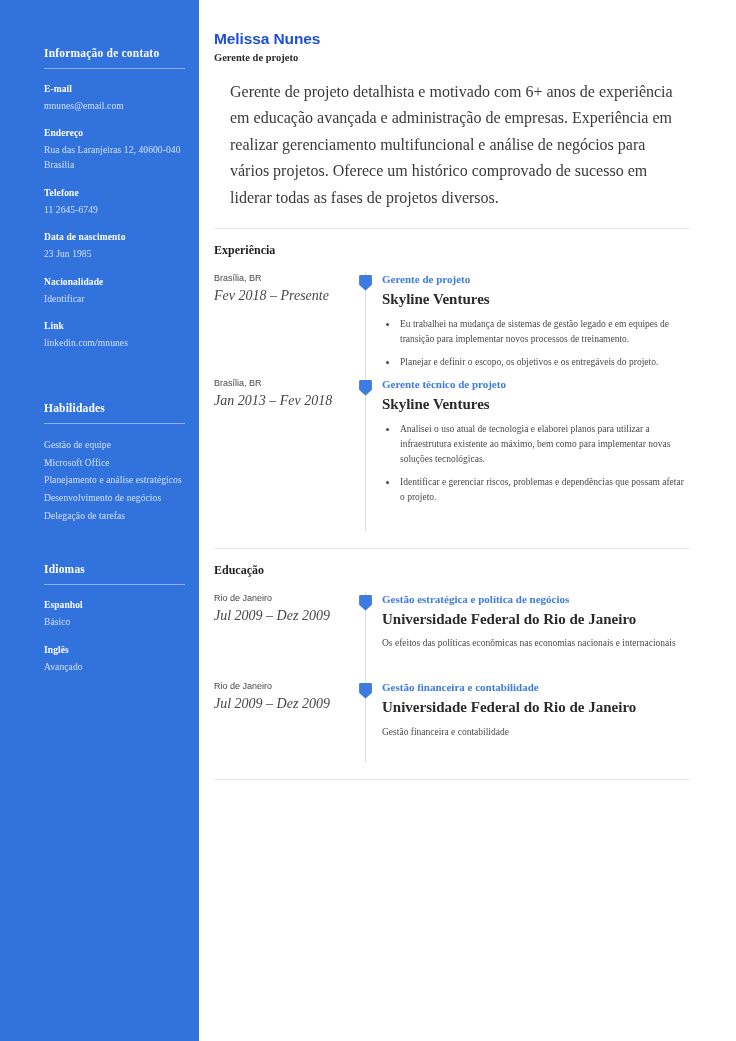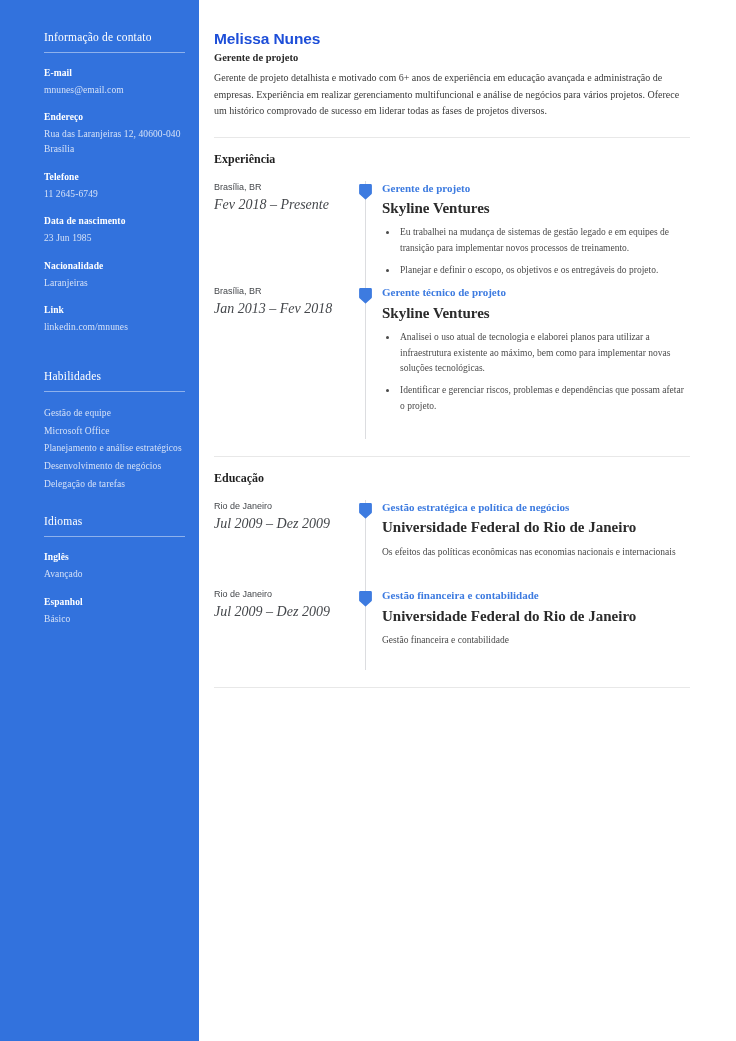--- a/index.html
+++ b/index.html
@@ -32,24 +32,24 @@
     box-sizing: border-box;
     padding: 30px 0 30px 0;
     color: #ffffff;
   }
   .sb-inner {
     padding: 0 14px 0 44px;
   }
   .sb-section-title {
     font-family: "Liberation Serif", serif;
     font-size: 11.5px;
-    font-weight: normal;
+    font-weight: bold;
     color: #ffffff;
     letter-spacing: 0.2px;
-    margin: 0 0 7px 0;
+    margin: 16px 0 7px 0;
     line-height: 1.3;
   }
   .sb-rule {
     height: 1px;
     background: rgba(255,255,255,0.45);
     margin: 0 0 14px 0;
     width: 141px;
   }
   .sb-block { margin-bottom: 14px; }
   .sb-label {
@@ -98,24 +98,24 @@
   }
   .job-title {
     font-family: "Liberation Serif", serif;
     font-size: 10.5px;
     font-weight: bold;
     color: #2b2b2b;
     margin: 0 0 7px 0;
   }
   .summary {
     font-family: "Liberation Serif", serif;
-    font-size: 10px;
+    font-size: 16px;
     color: #3a3a3a;
     line-height: 1.65;
-    margin: 0;
+    margin: 16px;
     text-align: left;
   }
   .divider {
     height: 1px;
     background: #e8e8e8;
     margin: 17px 0 0 0;
   }
   .section-heading {
     font-family: "Liberation Serif", serif;
     font-size: 12px;
@@ -277,21 +277,21 @@
           <div class="sb-value">11 2645-6749</div>
         </div>
 
         <div class="sb-block">
           <div class="sb-label">Data de nascimento</div>
           <div class="sb-value">23 Jun 1985</div>
         </div>
 
         <div class="sb-block">
           <div class="sb-label">Nacionalidade</div>
-          <div class="sb-value">Laranjeiras</div>
+          <div class="sb-value">Identificar</div>
         </div>
 
         <div class="sb-block">
           <div class="sb-label">Link</div>
           <div class="sb-value">linkedin.com/mnunes</div>
         </div>
       </div>
 
       <div class="sb-gap-lg"></div>
 
@@ -308,27 +308,27 @@
       </div>
 
       <div class="sb-gap-lg"></div>
 
       <div>
         <div class="sb-section-title">Idiomas</div>
         <div class="sb-rule"></div>
 
 
         <div class="sb-block">
+          <div class="sb-label">Espanhol</div>
+          <div class="sb-value">Básico</div>
+        </div>
+
+        <div class="sb-block">
           <div class="sb-label">Inglês</div>
           <div class="sb-value">Avançado</div>
-        </div>
-
-        <div class="sb-block">
-          <div class="sb-label">Espanhol</div>
-          <div class="sb-value">Básico</div>
         </div>
       </div>
 
     </div>
   </aside>
 
   <main class="main">
 
     <header>
       <h1 class="name">Melissa Nunes</h1>

